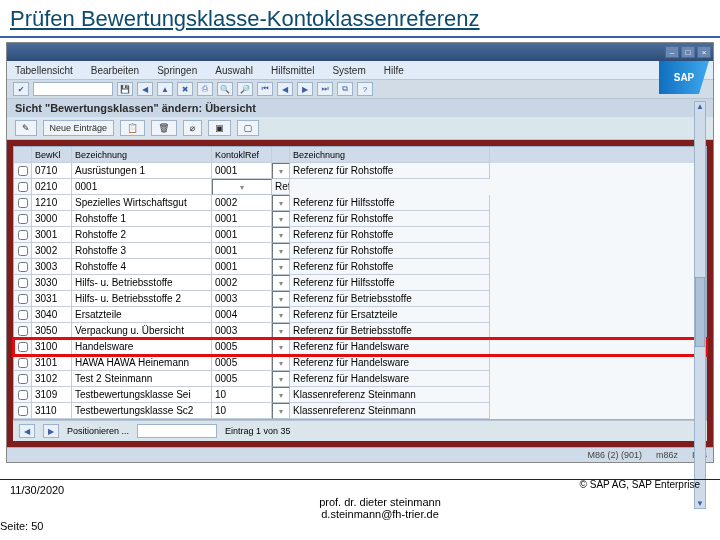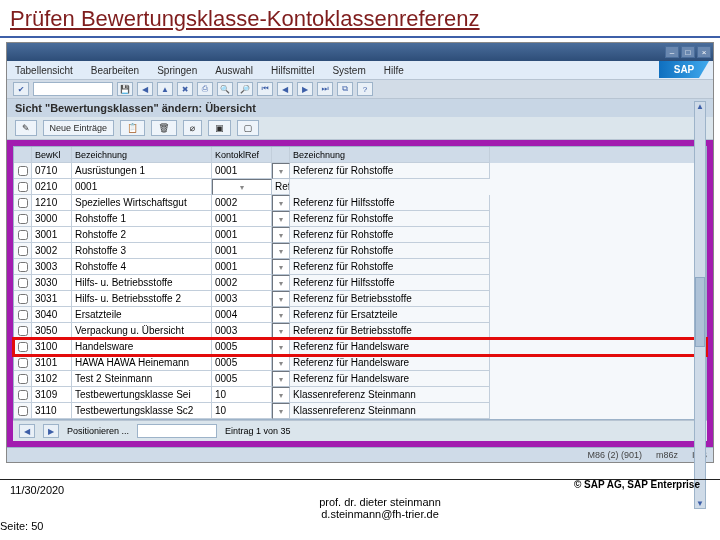--- a/index.html
+++ b/index.html
@@ -1,47 +1,47 @@
 <!DOCTYPE html>
 <html><head>
 <meta charset="utf-8">
 <style>
   * { box-sizing: border-box; margin: 0; padding: 0; }
   body { width: 720px; height: 540px; font-family: Arial, sans-serif; background: #fff; overflow: hidden; position: relative; }
-  .slide-title { color: #7f1d1d; font-size: 22px; padding: 6px 10px 4px; text-decoration: underline; border-bottom: 2px solid #3d5fa8; }
+  .slide-title { color: #0c4a6e; font-size: 22px; padding: 6px 10px 4px; text-decoration: underline; border-bottom: 2px solid #3d5fa8; }
   .sap-window { margin: 4px 6px 0 6px; border: 1px solid #888; background: #dbe5ec; font-size: 10px; }
   .sap-titlebar { background: linear-gradient(#4a6d9b,#2d4d78); color: #fff; display: flex; align-items: center; height: 18px; position: relative; }
   .sap-titlebar .win-controls { display: flex; gap: 2px; margin-left: auto; padding-right: 2px; }
   .sap-titlebar .wbtn { width: 14px; height: 12px; background: #6a88b0; border: 1px solid #4a6d9b; display: inline-flex; align-items: center; justify-content: center; color: #fff; font-size: 8px; }
-  .sap-logo { position: absolute; right: 4px; top: 18px; height: 17px; width: 50px; background: linear-gradient(90deg,#0f6fbf 0%,#3fa9ed 100%); color: #fff; font-weight: bold; font-size: 10px; display: flex; align-items: center; justify-content: center; clip-path: polygon(0 0, 100% 0, 80% 100%, 0 100%); z-index: 3; }
+  .sap-logo { position: absolute; right: 4px; top: 18px; height: 33px; width: 50px; background: linear-gradient(90deg,#0f6fbf 0%,#3fa9ed 100%); color: #fff; font-weight: bold; font-size: 10px; display: flex; align-items: center; justify-content: center; clip-path: polygon(0 0, 100% 0, 80% 100%, 0 100%); z-index: 3; }
   .sap-menubar { background: #e1ecf8; display: flex; gap: 18px; padding: 2px 8px; height: 18px; align-items: center; color: #2b2b2b; font-size: 10px; }
   .sap-toolbar { background: #d2dce7; display: flex; gap: 4px; padding: 2px 6px; height: 20px; align-items: center; border-top: 1px solid #b7c4d2; border-bottom: 1px solid #b7c4d2; }
   .tbtn { width: 16px; height: 14px; background: #e9f0f7; border: 1px solid #9db3c9; display: inline-flex; align-items: center; justify-content: center; font-size: 8px; color: #3d5fa8; }
   .cmdbox { width: 80px; height: 14px; background: #fff; border: 1px solid #9db3c9; }
   .sap-subtitle { background: #c8d6e5; color: #2b2b2b; font-weight: bold; font-size: 11px; padding: 3px 8px; }
   .apptoolbar { background: #dbe5ec; display: flex; gap: 6px; padding: 3px 8px; align-items: center; border-bottom: 1px solid #b7c4d2; }
   .abtn { height: 16px; border: 1px solid #9db3c9; background: #eef4fa; padding: 0 6px; display: inline-flex; align-items: center; font-size: 9px; color: #2b2b2b; }
-  .content { background: #a21caf; padding: 6px; }
+  .content { background: #7f1d1d; padding: 6px; }
   .grid { border: 1px solid #9db3c9; background: #f5f8fb; }
   .grid-header, .grid-row { display: grid; grid-template-columns: 18px 40px 140px 60px 18px 200px; align-items: center; }
   .grid-header { background: #cfdbe8; font-size: 9px; }
   .gh, .gc { border-right: 1px solid #c2cedb; border-bottom: 1px solid #c2cedb; padding: 1px 3px; height: 16px; display: flex; align-items: center; overflow: hidden; white-space: nowrap; }
   .gc.sel { justify-content: center; }
   .gc input[type="checkbox"]{ width: 10px; height: 10px; }
   .gc.white { background: #fff; }
   .gc.dd { background: #fff; border: 1px inset #b7c4d2; font-size: 8px; justify-content: center; color: #888; }
   .hl { outline: 3px solid #e30b0b; outline-offset: -1px; }
   .grid-footer { display: flex; gap: 8px; align-items: center; padding: 3px 6px; background: #dbe5ec; border-top: 1px solid #b7c4d2; font-size: 9px; }
   .posbox { width: 80px; height: 14px; background: #fff; border: 1px solid #9db3c9; }
   .statusbar { display: flex; align-items: center; padding: 2px 6px; background: #cfdbe8; border-top: 1px solid #9db3c9; font-size: 9px; color: #444; gap: 14px; justify-content: flex-end; }
   .scrollbar-v { position: absolute; right: 7px; top: 58px; width: 12px; height: 408px; background: #cfdbe8; border: 1px solid #9db3c9; display: flex; flex-direction: column; justify-content: space-between; align-items: center; font-size: 8px; color: #3d5fa8; }
   .sb-thumb { width: 10px; height: 70px; background: #aec2d7; border: 1px solid #8ea8c3; margin-top: 14px; }
   .slide-footer { position: absolute; bottom: 8px; left: 0; right: 0; border-top: 1px solid #222; padding-top: 4px; display: flex; justify-content: space-between; font-size: 11px; color: #000; flex-direction: column; }
   .slide-footer .mid { text-align: center; margin-left: 40px; }
-  .copyright { position: absolute; bottom: 50px; right: 20px; font-size: 10px; font-weight: bold; color: #000; }
+  .copyright { position: absolute; bottom: 50px; right: 20px; font-size: 10px; font-weight: normal; color: #000; }
 </style>
 </head>
 <body>
 
 <div class="slide-title">Prüfen Bewertungsklasse-Kontoklassenreferenz</div>
 
 <div class="sap-window" style="position:relative">
   <div class="sap-titlebar">
     <div class="win-controls">
       <span class="wbtn">–</span>

